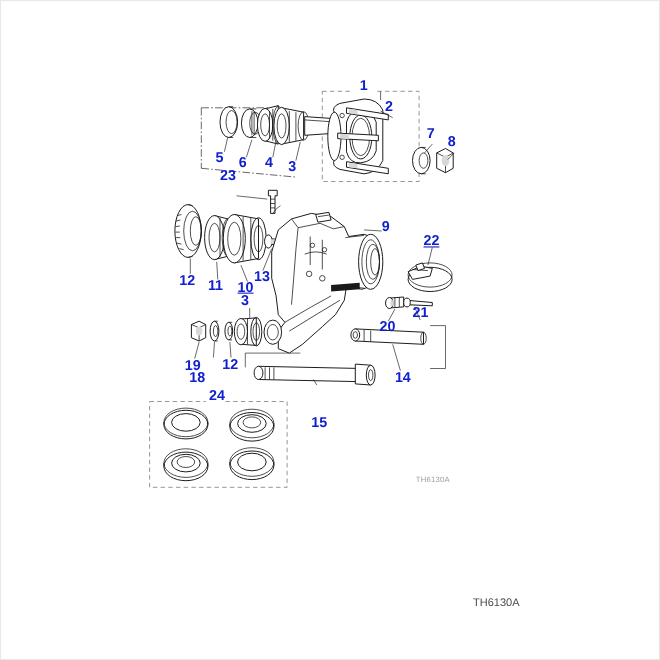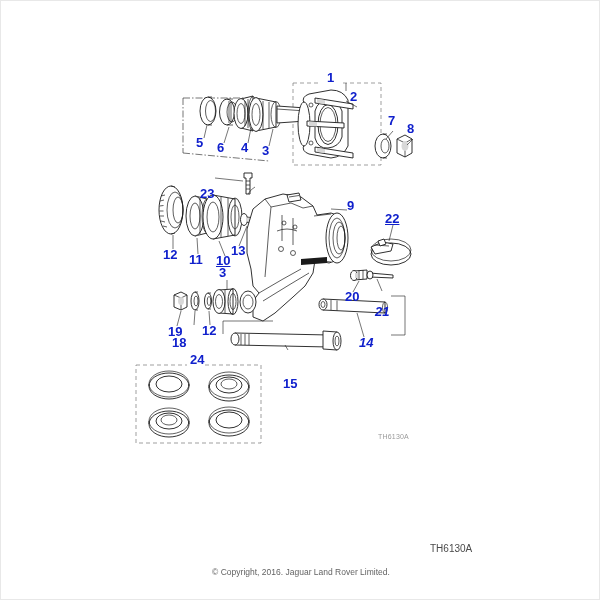--- a/index.html
+++ b/index.html
@@ -357,29 +357,28 @@
   <div class="callout" style="left:240px;  top:140px;">4</div>
   <div class="callout" style="left:195px;  top:135px;">5</div>
   <div class="callout" style="left:216px;  top:140px;">6</div>
   <div class="callout" style="left:387px;  top:113px;">7</div>
   <div class="callout" style="left:406px;  top:121px;">8</div>
   <div class="callout" style="left:346px;  top:198px;">9</div>
   <div class="callout" style="left:215px;  top:253px;text-decoration:underline;">10</div>
   <div class="callout" style="left:188px;  top:252px;">11</div>
   <div class="callout" style="left:162px;  top:247px;">12</div>
   <div class="callout" style="left:230px;  top:243px;">13</div>
-  <div class="callout" style="left:358px;  top:335px;font-style:italic;">14</div>
+  <div class="callout" style="left:358px;  top:335px;">14</div>
   <div class="callout" style="left:282px;  top:348px;margin-top:28px;">15</div>
   <div class="callout" style="left:218px;  top:265px;">3</div>
   <div class="callout" style="left:201px;  top:323px;">12</div>
   <div class="callout" style="left:171px;  top:323px;margin-top:12px;">18</div>
   <div class="callout" style="left:167px;  top:324px;text-align:center;">19</div>
   <div class="callout" style="left:344px;  top:289px;">20</div>
-  <div class="callout" style="left:374px;  top:304px;font-style:italic;">21</div>
+  <div class="callout" style="left:374px;  top:276px;">21</div>
   <div class="callout" style="left:384px;  top:211px;text-decoration:underline;">22</div>
-  <div class="callout" style="left:199px;  top:186px;">23</div>
+  <div class="callout" style="left:199px;  top:152px;">23</div>
   <div class="callout" style="left:189px;  top:352px;">24</div>
 
   <div id="drawing-code">TH6130A</div>
   <div id="sheet-code">TH6130A</div>
-  <div id="copyright">© Copyright, 2016. Jaguar Land Rover Limited.</div>
 
 </div>
 
 </body></html>

